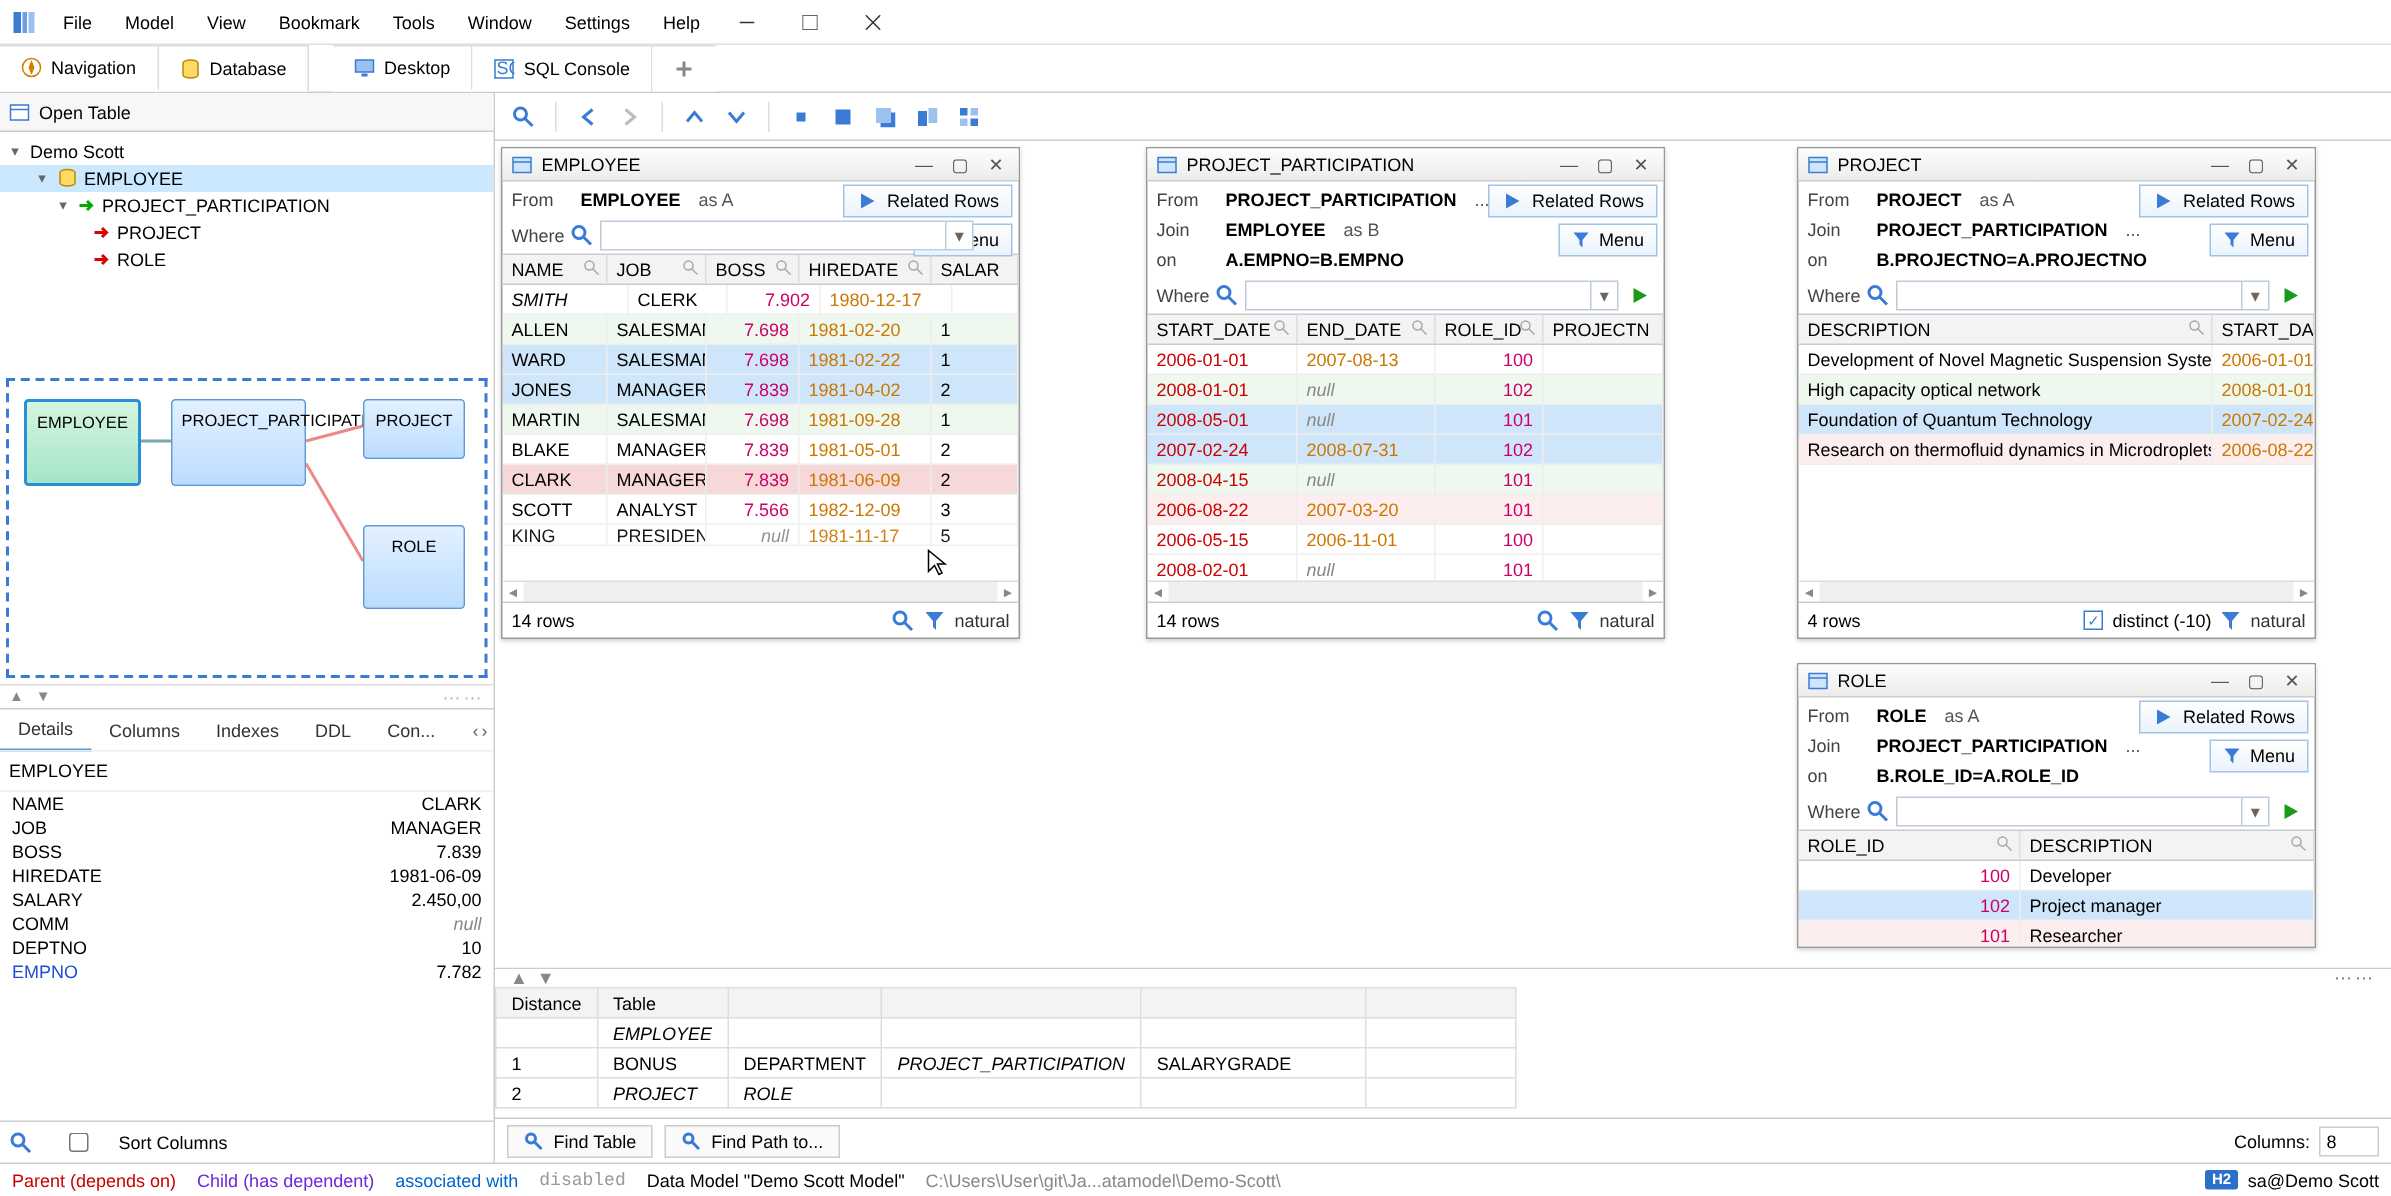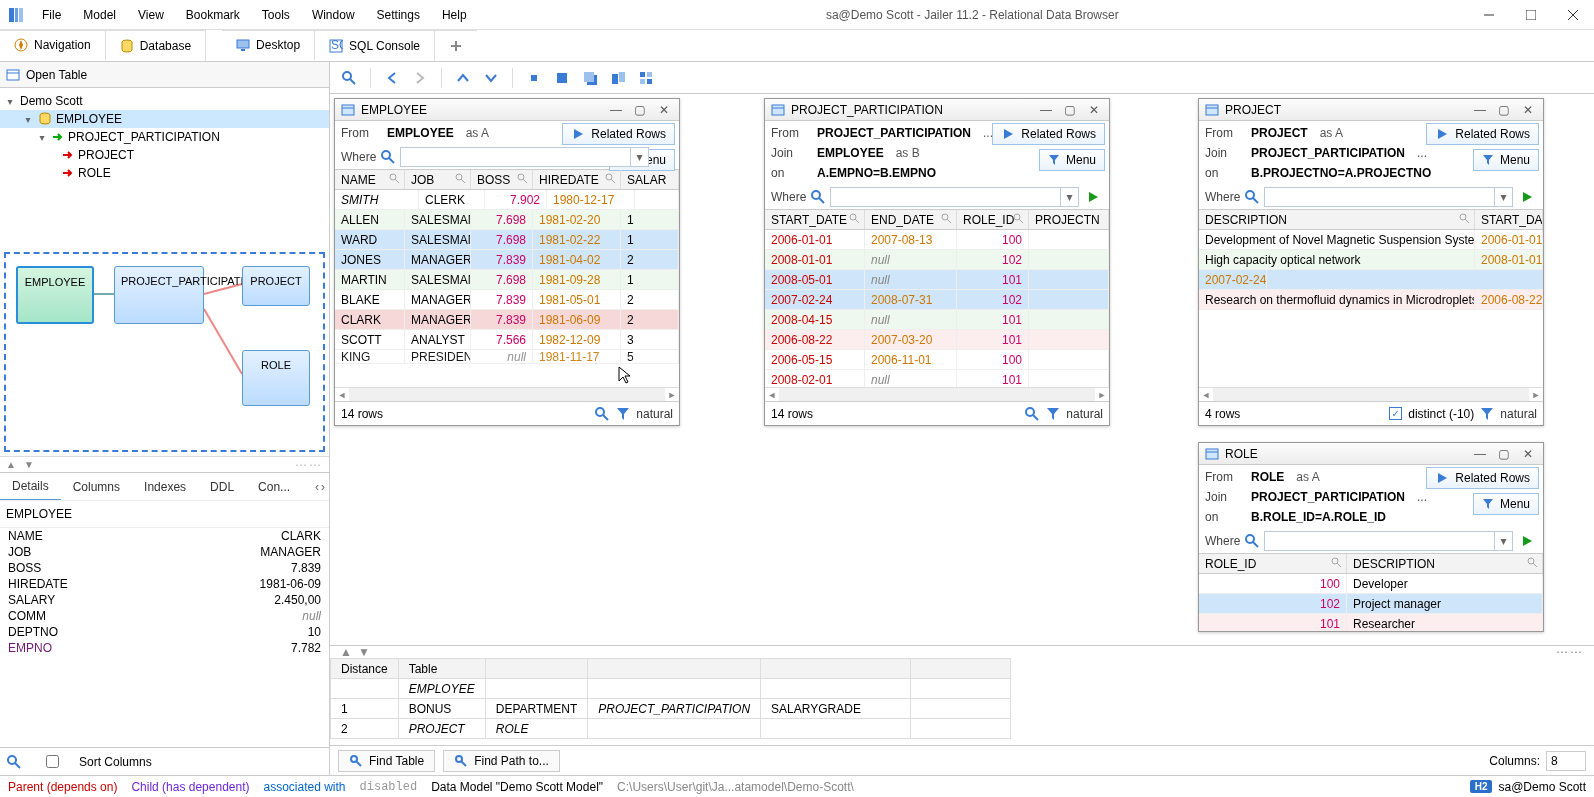--- a/index.html
+++ b/index.html
@@ -58,21 +58,21 @@
 .detail-tabs .dtab.active { border-bottom:2px solid #5b9bd5; }
 .detail-tabs .arrows { margin-left:auto; display:flex; gap:2px; padding-right:4px; color:#666; }
 
 
 .details-panel { flex:1; overflow:auto; border-top:1px solid #eee; }
 .details-panel .hdr { padding:6px 6px; font-weight:normal; border-bottom:1px solid #eee; }
 .details-panel .kv { display:flex; justify-content:space-between; padding:1px 8px; }
 .details-panel .kv .k { color:#000; }
 .details-panel .kv .v { color:#000; }
 .details-panel .kv .v.null { color:#888; font-style:italic; }
-.details-panel .kv.pk .k { color:#701a75; }
+.details-panel .kv.pk .k { color:#1d4ed8; }
 
 
 .sort-row { height:28px; border-top:1px solid #ccc; display:flex; align-items:center; gap:20px; padding:0 6px; }
 .sort-row .sicon { width:16px; height:16px; }
 .sort-row input[type=checkbox]{ margin-left:4px; }
 
 
 .toolbar { height:32px; border-bottom:1px solid #ccc; display:flex; align-items:center; gap:6px; padding:0 8px; background:#fff; }
 .toolbar .tbtn { width:22px; height:22px; display:flex; align-items:center; justify-content:center; border:1px solid transparent; }
 .toolbar .sep { width:1px; height:20px; background:#ddd; margin:0 4px; }
@@ -179,21 +179,20 @@
   <div class="menus">
     <span>File</span>
     <span>Model</span>
     <span>View</span>
     <span>Bookmark</span>
     <span>Tools</span>
     <span>Window</span>
     <span>Settings</span>
     <span>Help</span>
   </div>
-  <div class="title">sa@Demo Scott - Jailer 11.2 - Relational Data Browser</div>
   <div class="win-controls">
     <div>
         <svg width="10" height="10">
           <line x1="0" y1="5" x2="10" y2="5" stroke="#333"></line>
         </svg>
       </div>
     <div>
         <svg width="10" height="10">
           <rect x="0" y="0" width="10" height="10" fill="none" stroke="#333"></rect>
         </svg>
@@ -890,20 +889,21 @@
             <div class="gscroll" id="proj-rows">
                 <div class="grow ">
                   <div class="gcell" style="flex: 1 1 0%;">Development of Novel Magnetic Suspension System</div>
                   <div class="gcell date" style="width: 68px;">2006-01-01</div>
                 </div>
                 <div class="grow lgreen">
                   <div class="gcell" style="flex: 1 1 0%;">High capacity optical network</div>
                   <div class="gcell date" style="width: 68px;">2008-01-01</div>
                 </div>
                 <div class="grow blue">
+                  <div class="gcell" style="flex: 1 1 0%;">Foundation of Quantum Technology</div>
                   <div class="gcell date" style="width: 68px;">2007-02-24</div>
                 </div>
                 <div class="grow lpink">
                   <div class="gcell" style="flex: 1 1 0%;">Research on thermofluid dynamics in Microdroplets</div>
                   <div class="gcell date" style="width: 68px;">2006-08-22</div>
                 </div>
               </div>
             <div class="gfoot-scroll">
                 <div class="arrow">◄</div>
                 <div class="track"></div>

